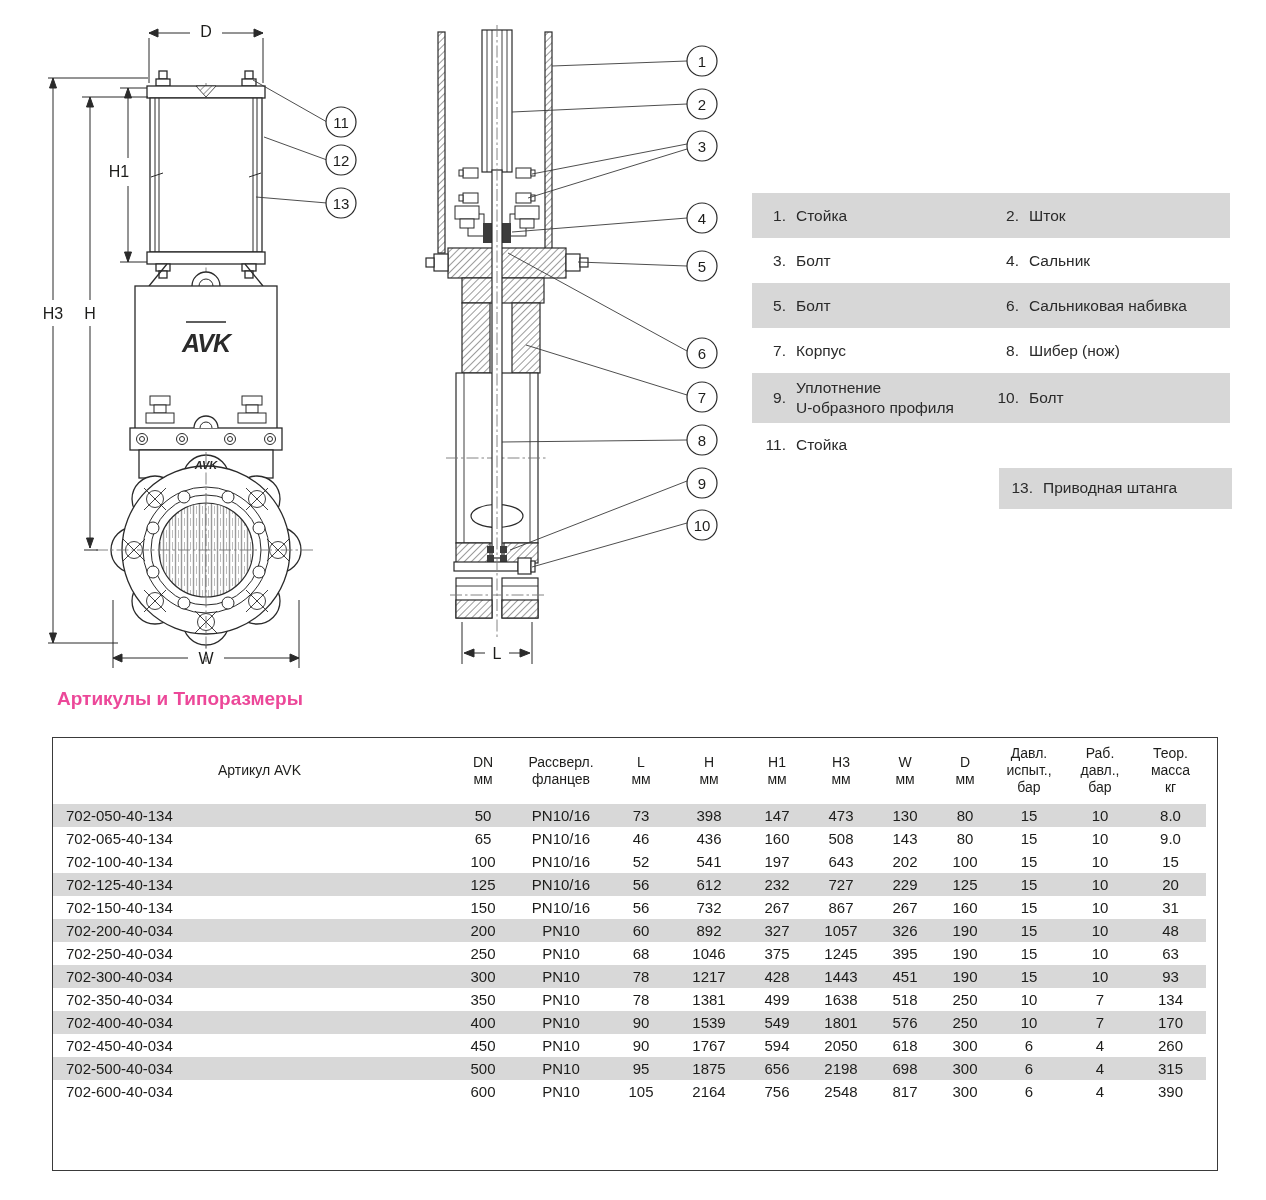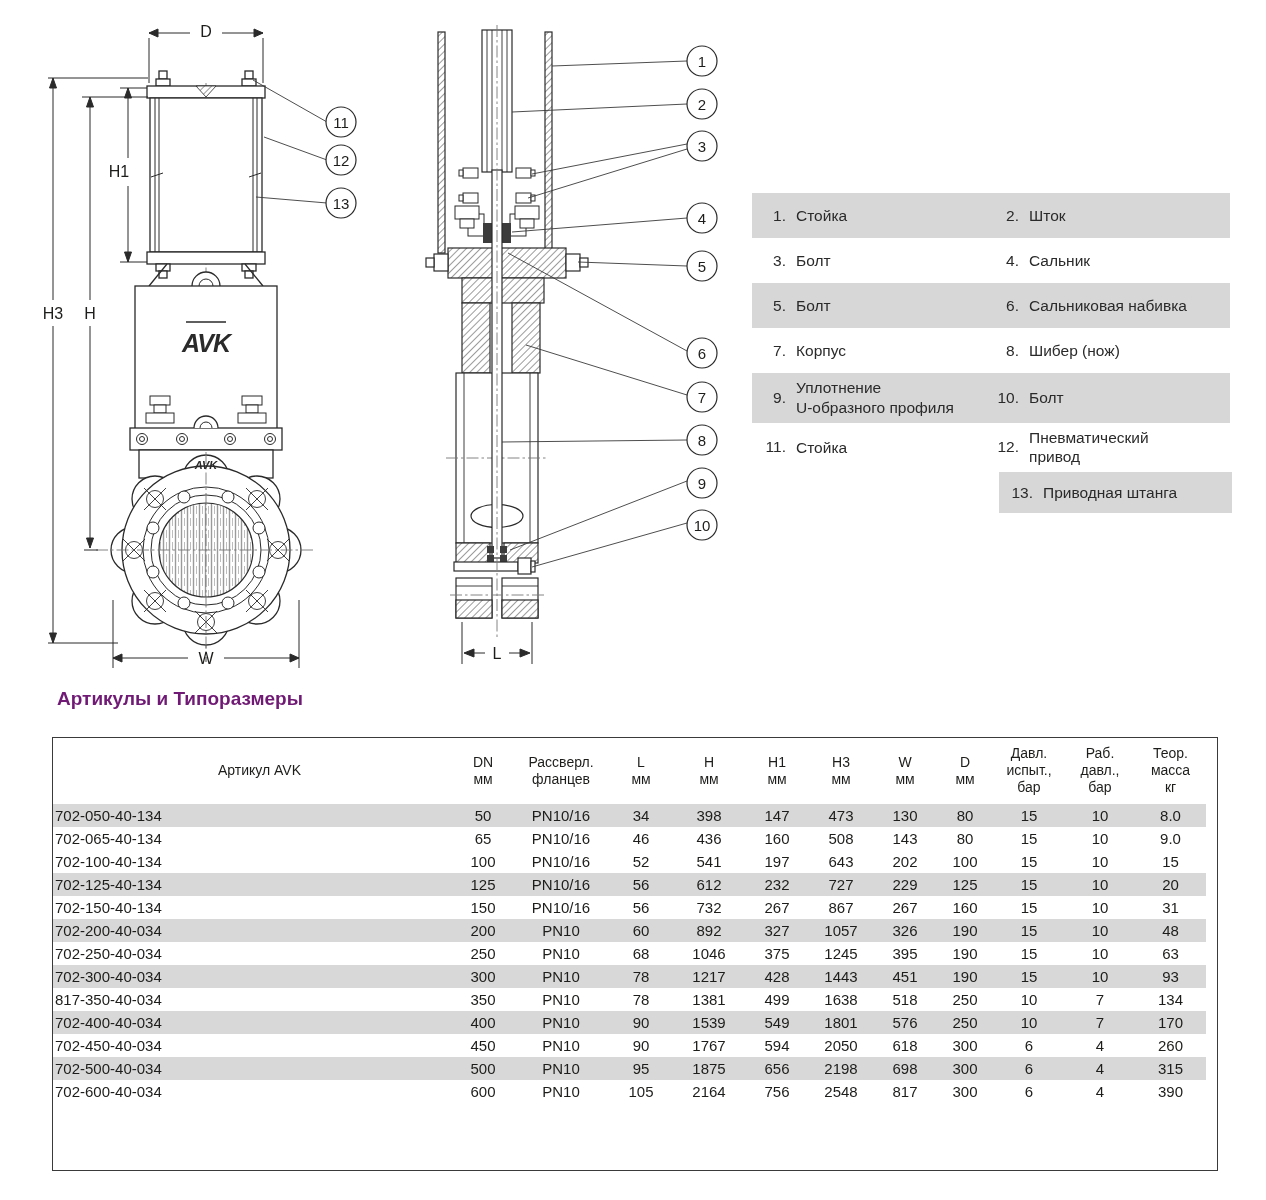--- a/index.html
+++ b/index.html
@@ -16,31 +16,31 @@
   .leg-row{display:flex;align-items:stretch;min-height:45px;}
   .leg-row.last{min-height:41px;justify-content:flex-end;}
   .leg-cell{display:flex;align-items:center;box-sizing:border-box;padding:5px 6px 5px 0;}
   .leg-cell.l{width:233px;}
   .leg-cell.r{width:245px;}
   .leg-cell.shaded{background:#d7d7d7;}
   .leg-num{width:34px;text-align:right;margin-right:10px;flex:none;}
   .leg-label{white-space:pre-line;line-height:1.28;}
 
   
-  .section-title{position:absolute;left:57px;top:688px;font-size:19px;font-weight:bold;color:#701a75;}
+  .section-title{position:absolute;left:57px;top:688px;font-size:19px;font-weight:bold;color:#ec4899;}
   .table-frame{position:absolute;left:52px;top:737px;width:1164px;height:432px;
                border:1.5px solid #3a3a3a;background:#fff;box-sizing:content-box;}
   #size-table{border-collapse:collapse;table-layout:fixed;width:1164px;color:#1d1d1b;}
   #size-table th{font-weight:normal;font-size:14px;vertical-align:middle;text-align:center;
                  padding:7px 0 8px;}
   #size-table th.h-left{text-align:center;padding-left:13px;}
   #size-table th div{line-height:17px;}
   #size-table td{font-size:15px;height:23px;line-height:23px;padding:0;text-align:center;
                  white-space:nowrap;overflow:hidden;}
-  #size-table td.c-left{text-align:left;padding-left:2px;}
+  #size-table td.c-left{text-align:left;padding-left:13px;}
   #size-table td.shade{background:#d8d8d8;}
 </style>
 </head>
 <body>
 
 <div id="page">
 
   <svg width="745" height="690" viewBox="0 0 745 690" style="position:absolute;left:0;top:0;">
     <defs>
       <pattern id="hatch" patternUnits="userSpaceOnUse" width="5" height="5" patternTransform="rotate(45)">
@@ -438,25 +438,20 @@
       <div class="leg-cell r shaded">
           <span class="leg-num">10.</span>
           <span class="leg-label">Болт</span>
         </div>
     </div>
     <div class="leg-row">
       <div class="leg-cell l">
           <span class="leg-num">11.</span>
           <span class="leg-label">Стойка</span>
         </div>
-      <div class="leg-cell r">
-          <span class="leg-num">12.</span>
-          <span class="leg-label">Пневматический
-привод</span>
-        </div>
     </div>
     <div class="leg-row last">
       <div class="leg-cell l shaded">
           <span class="leg-num">13.</span>
           <span class="leg-label">Приводная штанга</span>
         </div>
     </div>
   </div>
 
   <div class="section-title">Артикулы и Типоразмеры</div>
@@ -530,21 +525,21 @@
               <div>кг</div>
             </th>
             <th></th>
           </tr>
         </thead>
         <tbody>
           <tr>
             <td class="c-left shade">702-050-40-134</td>
             <td class="shade">50</td>
             <td class="shade">PN10/16</td>
-            <td class="shade">34</td>
+            <td class="shade">73</td>
             <td class="shade">398</td>
             <td class="shade">147</td>
             <td class="shade">473</td>
             <td class="shade">130</td>
             <td class="shade">80</td>
             <td class="shade">15</td>
             <td class="shade">10</td>
             <td class="shade">8.0</td>
             <td></td>
           </tr>
@@ -647,21 +642,21 @@
             <td class="shade">428</td>
             <td class="shade">1443</td>
             <td class="shade">451</td>
             <td class="shade">190</td>
             <td class="shade">15</td>
             <td class="shade">10</td>
             <td class="shade">93</td>
             <td></td>
           </tr>
           <tr>
-            <td class="c-left">817-350-40-034</td>
+            <td class="c-left">702-350-40-034</td>
             <td>350</td>
             <td>PN10</td>
             <td>78</td>
             <td>1381</td>
             <td>499</td>
             <td>1638</td>
             <td>518</td>
             <td>250</td>
             <td>10</td>
             <td>7</td>

